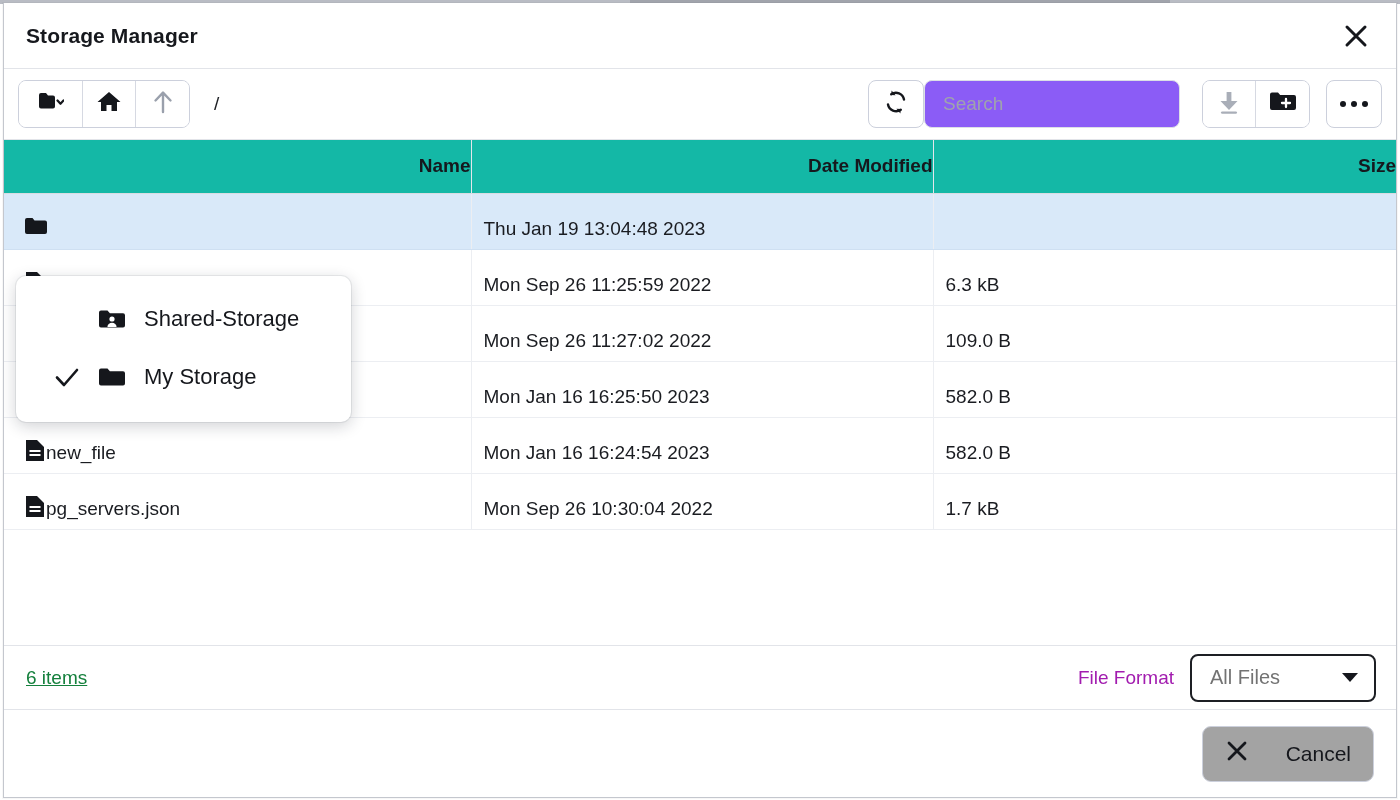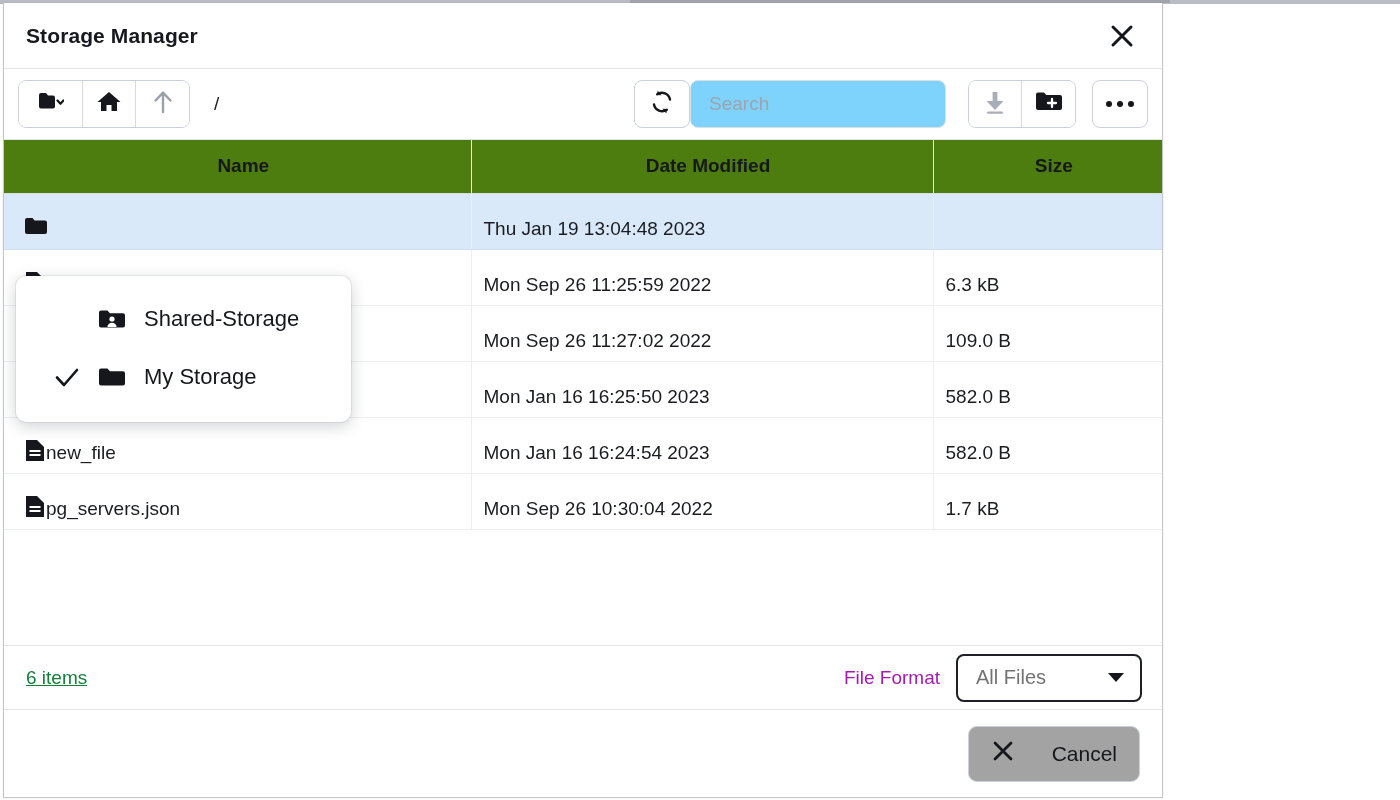--- a/index.html
+++ b/index.html
@@ -20,21 +20,21 @@
   .bg-strip .bg-ghost {
     position: absolute; left: 630px; top: 0;
     width: 540px; height: 3px;
     background: #8e9099;
     opacity: .55;
   }
 
   .window {
     position: absolute;
     left: 3px; top: 3px;
-    width: 1160px; height: 795px;
+    width: 1394px; height: 795px;
     background: #fff;
     border: 1px solid #c4c7ce;
     border-top: none;
     box-shadow: 0 0 0 1px rgba(0,0,0,.03);
     display: flex;
     flex-direction: column;
   }
 
   
   .titlebar {
@@ -114,21 +114,21 @@
     background: #fff;
     cursor: pointer;
     flex: 0 0 auto;
   }
 
   .search-box {
     width: 256px;
     height: 48px;
     border: 1px solid #dcdfe6;
     border-radius: 8px;
-    background: #7dd3fc;
+    background: #8b5cf6;
     display: flex; align-items: center;
     padding: 0 16px;
     flex: 0 0 auto;
   }
   .search-box input {
     border: none; outline: none;
     font-size: 19px;
     font-family: "Liberation Sans", sans-serif;
     color: #2c2f36;
     width: 100%;
@@ -158,29 +158,29 @@
     border-top: 1px solid #e2e4e9;
     overflow: hidden;
   }
   table.files {
     width: 100%;
     border-collapse: collapse;
     table-layout: fixed;
     font-size: 19px;
   }
   table.files th {
-    text-align: center;
+    text-align: right;
     font-size: 19px;
     font-weight: bold;
     color: #16181d;
     height: 53px;
     padding: 0 0 0 12px;
     border-bottom: 1px solid #d9dce2;
     border-right: 1px solid #e4e6eb;
-    background: #4d7c0f;
+    background: #14b8a6;
     vertical-align: middle;
   }
   table.files th:last-child { border-right: none; }
   table.files td {
     height: 56px;
     padding: 16px 0 0 12px;
     border-bottom: 1px solid #eceef2;
     border-right: 1px solid #eceef2;
     color: #1a1c21;
     vertical-align: middle;

